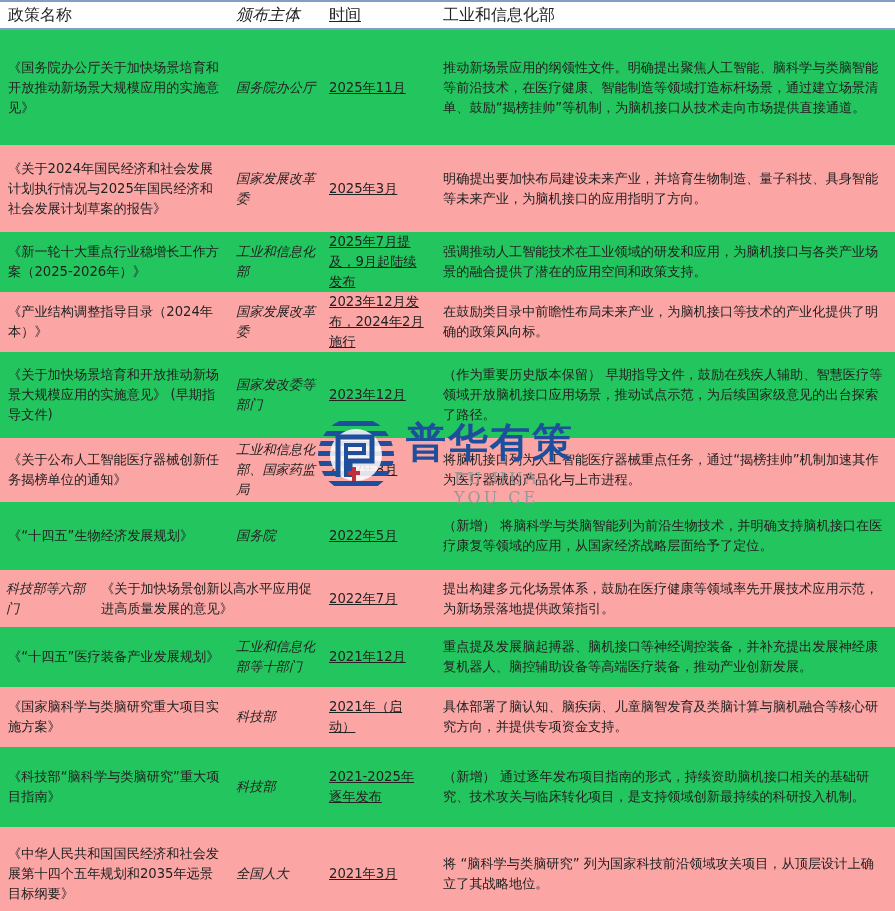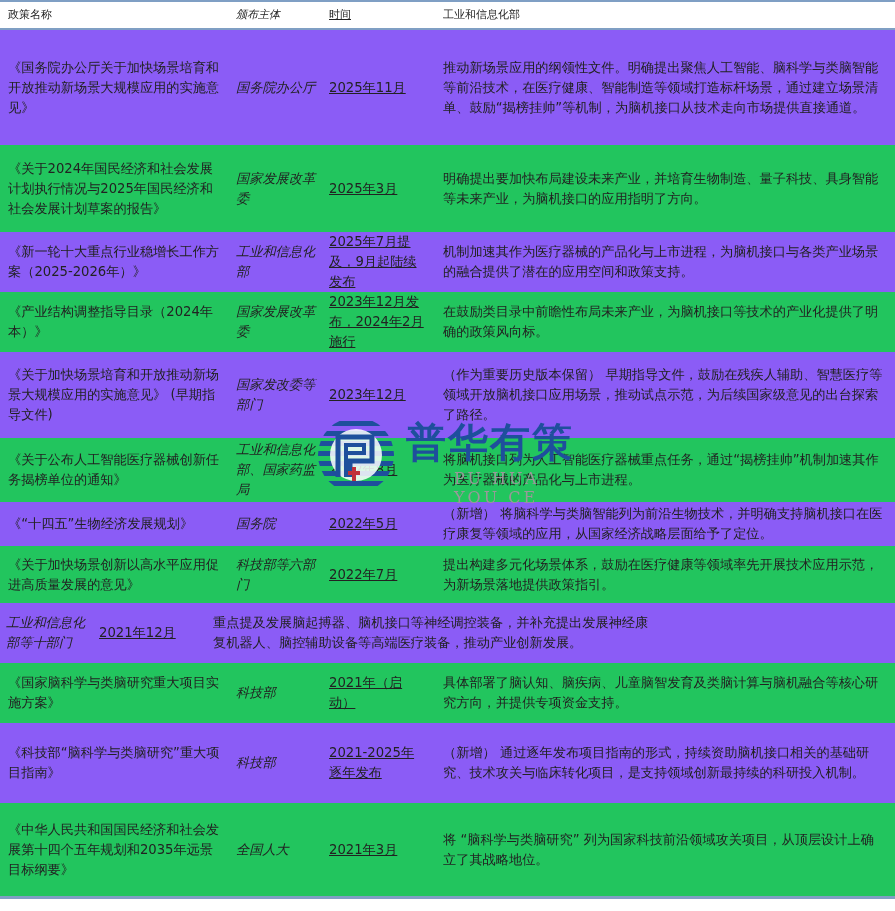--- a/index.html
+++ b/index.html
@@ -2,28 +2,28 @@
 <html><head>
 <meta charset="utf-8">
 <style>
   html, body { margin: 0; padding: 0; background: #ffffff; }
   body { width: 895px; height: 911px; overflow: hidden; position: relative;
          font-family: "DejaVu Sans", "Liberation Sans", sans-serif; color: #222; }
   .table { position: absolute; left: 0; top: 0; width: 895px; }
   .top-rule { height: 2px; background: #7f9fc4; }
   .row { display: flex; align-items: center; box-sizing: border-box; }
   .row.header { height: 28px; background: #ffffff; border-bottom: 2px solid #7f9fc4; }
-  .row.blue { background: #8b5cf6; }
-  .row.white { background: #22c55e; }
+  .row.blue { background: #22c55e; }
+  .row.white { background: #fca5a5; }
   .cell { box-sizing: border-box; font-size: 13.2px; line-height: 20px; padding: 0 6px; }
   .c1 { width: 230px; padding-left: 8px; }
   .c2 { width: 93px; font-style: italic; }
   .c3 { width: 108px; text-decoration: underline; }
   .c4 { width: 464px; padding-left: 12px; padding-right: 8px; }
-  .row.header .cell { font-size: 11px; }
+  .row.header .cell { font-size: 16px; }
   .bottom-rule { height: 3px; background: #7f9fc4; }
   .watermark { position: absolute; left: 316px; top: 415px; width: 270px; height: 80px; pointer-events: none; }
   .wm-logo { position: absolute; left: 0; top: 0; width: 80px; height: 80px; }
   .wm-text { position: absolute; left: 90px; top: 4px; font-size: 40px; font-weight: bold; color: #1e4f9c;
              letter-spacing: 2px; font-family: "DejaVu Sans", sans-serif; line-height: 46px; }
   .wm-sub { position: absolute; left: 138px; top: 54px; font-size: 16px; color: #999; letter-spacing: 3px;
             font-family: "DejaVu Serif", serif; }
 </style>
 </head>
 <body>
@@ -46,53 +46,54 @@
   <div class="row white" style="height:87px">
     <div class="cell c1">《关于2024年国民经济和社会发展计划执行情况与2025年国民经济和社会发展计划草案的报告》</div>
     <div class="cell c2">国家发展改革委</div>
     <div class="cell c3">2025年3月</div>
     <div class="cell c4">明确提出要加快布局建设未来产业，并培育生物制造、量子科技、具身智能等未来产业，为脑机接口的应用指明了方向。</div>
   </div>
   <div class="row blue" style="height:60px">
     <div class="cell c1">《新一轮十大重点行业稳增长工作方案（2025-2026年）》</div>
     <div class="cell c2">工业和信息化部</div>
     <div class="cell c3">2025年7月提及，9月起陆续发布</div>
-    <div class="cell c4">机制加速其作为医疗器械的产品化与上市进程，为脑机接口与各类产业场景的融合提供了潜在的应用空间和政策支持。</div>
+    <div class="cell c4">强调推动人工智能技术在工业领域的研发和应用，为脑机接口与各类产业场景的融合提供了潜在的应用空间和政策支持。</div>
   </div>
   <div class="row white" style="height:60px">
     <div class="cell c1">《产业结构调整指导目录（2024年本）》</div>
     <div class="cell c2">国家发展改革委</div>
     <div class="cell c3">2023年12月发布，2024年2月施行</div>
     <div class="cell c4">在鼓励类目录中前瞻性布局未来产业，为脑机接口等技术的产业化提供了明确的政策风向标。</div>
   </div>
   <div class="row blue" style="height:86px">
     <div class="cell c1">《关于加快场景培育和开放推动新场景大规模应用的实施意见》 (早期指导文件)</div>
     <div class="cell c2">国家发改委等部门</div>
     <div class="cell c3">2023年12月</div>
     <div class="cell c4">（作为重要历史版本保留） 早期指导文件，鼓励在残疾人辅助、智慧医疗等领域开放脑机接口应用场景，推动试点示范，为后续国家级意见的出台探索了路径。</div>
   </div>
   <div class="row white" style="height:64px">
     <div class="cell c1">《关于公布人工智能医疗器械创新任务揭榜单位的通知》</div>
     <div class="cell c2">工业和信息化部、国家药监局</div>
     <div class="cell c3">2022年8月</div>
     <div class="cell c4">将脑机接口列为人工智能医疗器械重点任务，通过“揭榜挂帅”机制加速其作为医疗器械的产品化与上市进程。</div>
   </div>
-  <div class="row blue" style="height:44px">
+  <div class="row blue" style="height:68px">
     <div class="cell c1">《“十四五”生物经济发展规划》</div>
     <div class="cell c2">国务院</div>
     <div class="cell c3">2022年5月</div>
     <div class="cell c4">（新增） 将脑科学与类脑智能列为前沿生物技术，并明确支持脑机接口在医疗康复等领域的应用，从国家经济战略层面给予了定位。</div>
   </div>
   <div class="row white" style="height:57px">
+    <div class="cell c2">科技部等六部门</div>
     <div class="cell c1">《关于加快场景创新以高水平应用促进高质量发展的意见》</div>
-    <div class="cell c2">科技部等六部门</div>
     <div class="cell c3">2022年7月</div>
     <div class="cell c4">提出构建多元化场景体系，鼓励在医疗健康等领域率先开展技术应用示范，为新场景落地提供政策指引。</div>
   </div>
   <div class="row blue" style="height:60px">
+    <div class="cell c1">《“十四五”医疗装备产业发展规划》</div>
     <div class="cell c2">工业和信息化部等十部门</div>
     <div class="cell c3">2021年12月</div>
     <div class="cell c4">重点提及发展脑起搏器、脑机接口等神经调控装备，并补充提出发展神经康复机器人、脑控辅助设备等高端医疗装备，推动产业创新发展。</div>
   </div>
   <div class="row white" style="height:60px">
     <div class="cell c1">《国家脑科学与类脑研究重大项目实施方案》</div>
     <div class="cell c2">科技部</div>
     <div class="cell c3">2021年（启动）</div>
     <div class="cell c4">具体部署了脑认知、脑疾病、儿童脑智发育及类脑计算与脑机融合等核心研究方向，并提供专项资金支持。</div>
   </div>

